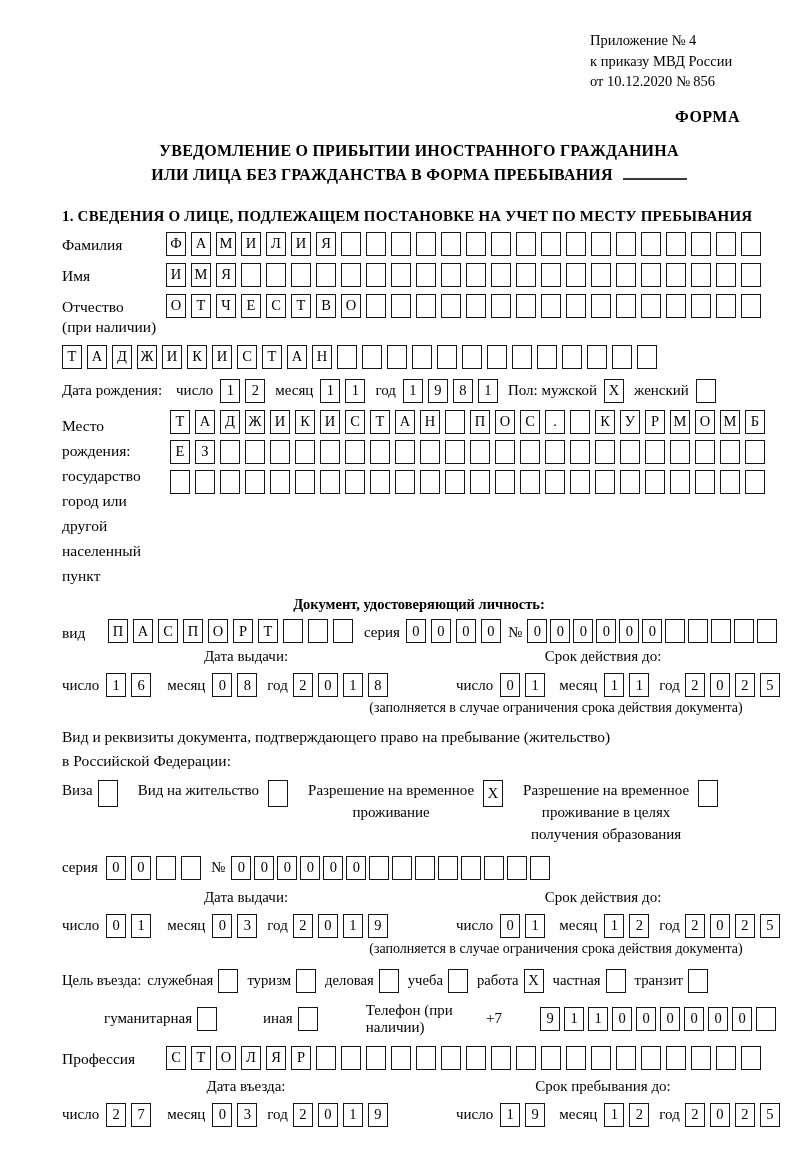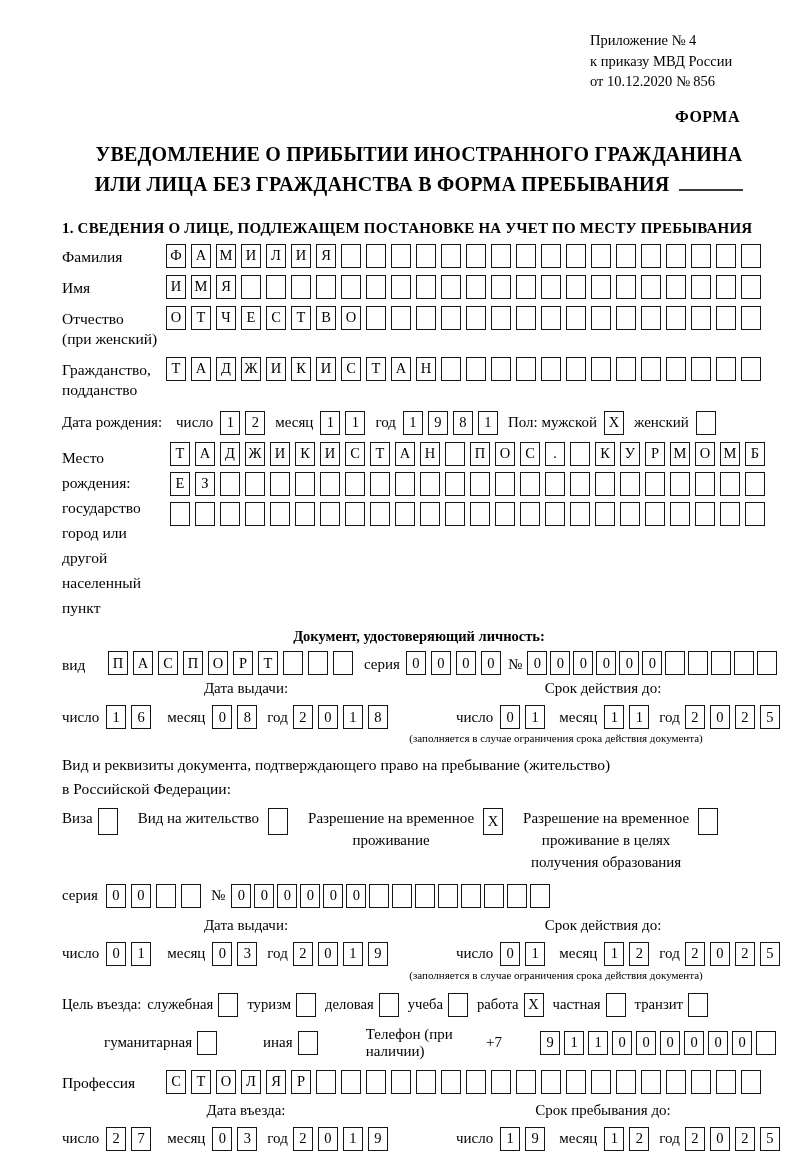--- a/index.html
+++ b/index.html
@@ -10,21 +10,21 @@
     font-family: "Liberation Serif", "DejaVu Serif", serif;
   }
   .page { padding: 30px 24px 0 62px; }
 
   
   .hdr { width: 186px; margin-left: auto; font-size: 14.5px; line-height: 1.42; }
   .hdr-blk2 { margin-top: 7px; }
   .forma { text-align: right; font-weight: bold; font-size: 16px; margin: 16px 36px 0 0; letter-spacing: .5px; }
 
   
-  .title { text-align: center; font-weight: bold; font-size: 20px; line-height: 1.5; margin-top: 13px; letter-spacing: .2px; }
+  .title { text-align: center; font-weight: bold; font-size: 16px; line-height: 1.5; margin-top: 13px; letter-spacing: .2px; }
   .uline { display: inline-block; width: 64px; border-bottom: 2.5px solid #3a3a3a; height: 13px; margin-left: 10px; }
   .sec-heading { font-weight: bold; font-size: 15px; margin-top: 21px; letter-spacing: .2px; }
 
   
   .frow { display: flex; align-items: flex-start; margin-top: 7px; }
   .flabel { width: 104px; flex: none; font-size: 15.5px; line-height: 1.32; padding-top: 3px; }
   .flabel-sm { width: 46px; flex: none; font-size: 15.5px; padding-top: 3px; }
   .cells { display: inline-flex; gap: 5px; flex: none; }
   .cells.gap3 { gap: 3px; }
   .cell {
@@ -44,21 +44,21 @@
 
   
   .doc-heading { text-align: center; font-weight: bold; font-size: 14.5px; margin-top: 8px; }
 
   
   .dates-row { display: flex; margin-top: 5px; }
   .dcol { width: 368px; }
   .dcol.right { flex: 1; }
   .dhead { text-align: center; font-size: 15px; }
   .dline { display: flex; align-items: center; margin-top: 3px; font-size: 15px; }
-  .dnote { margin-left: auto; width: 440px; text-align: center; font-size: 11px; margin-top: 3px; }
+  .dnote { margin-left: auto; width: 440px; text-align: center; font-size: 14px; margin-top: 3px; }
 
   .intro { font-size: 15.5px; margin-top: 9px; line-height: 1.55; }
 
   
   .opts { display: flex; align-items: flex-start; margin-top: 7px; font-size: 15px; }
   .opt { display: flex; align-items: flex-start; }
   .opt + .opt { margin-left: 20px; }
   .olabel { text-align: center; line-height: 1.45; }
   .opt .cells { margin-left: 9px; margin-top: 0; }
   .opt .cell { height: 27px; }
@@ -150,21 +150,21 @@
         <span class="cell"></span>
         <span class="cell"></span>
         <span class="cell"></span>
         <span class="cell"></span>
       </div>
   </div>
 
   <div class="frow">
     <div class="flabel">
       <div>Отчество</div>
-      <div>(при женский)</div>
+      <div>(при наличии)</div>
     </div>
     <div class="cells">
         <span class="cell">О</span>
         <span class="cell">Т</span>
         <span class="cell">Ч</span>
         <span class="cell">Е</span>
         <span class="cell">С</span>
         <span class="cell">Т</span>
         <span class="cell">В</span>
         <span class="cell">О</span>
@@ -181,24 +181,20 @@
         <span class="cell"></span>
         <span class="cell"></span>
         <span class="cell"></span>
         <span class="cell"></span>
         <span class="cell"></span>
         <span class="cell"></span>
       </div>
   </div>
 
   <div class="frow">
-    <div class="flabel">
-      <div>Гражданство,</div>
-      <div>подданство</div>
-    </div>
     <div class="cells">
         <span class="cell">Т</span>
         <span class="cell">А</span>
         <span class="cell">Д</span>
         <span class="cell">Ж</span>
         <span class="cell">И</span>
         <span class="cell">К</span>
         <span class="cell">И</span>
         <span class="cell">С</span>
         <span class="cell">Т</span>

